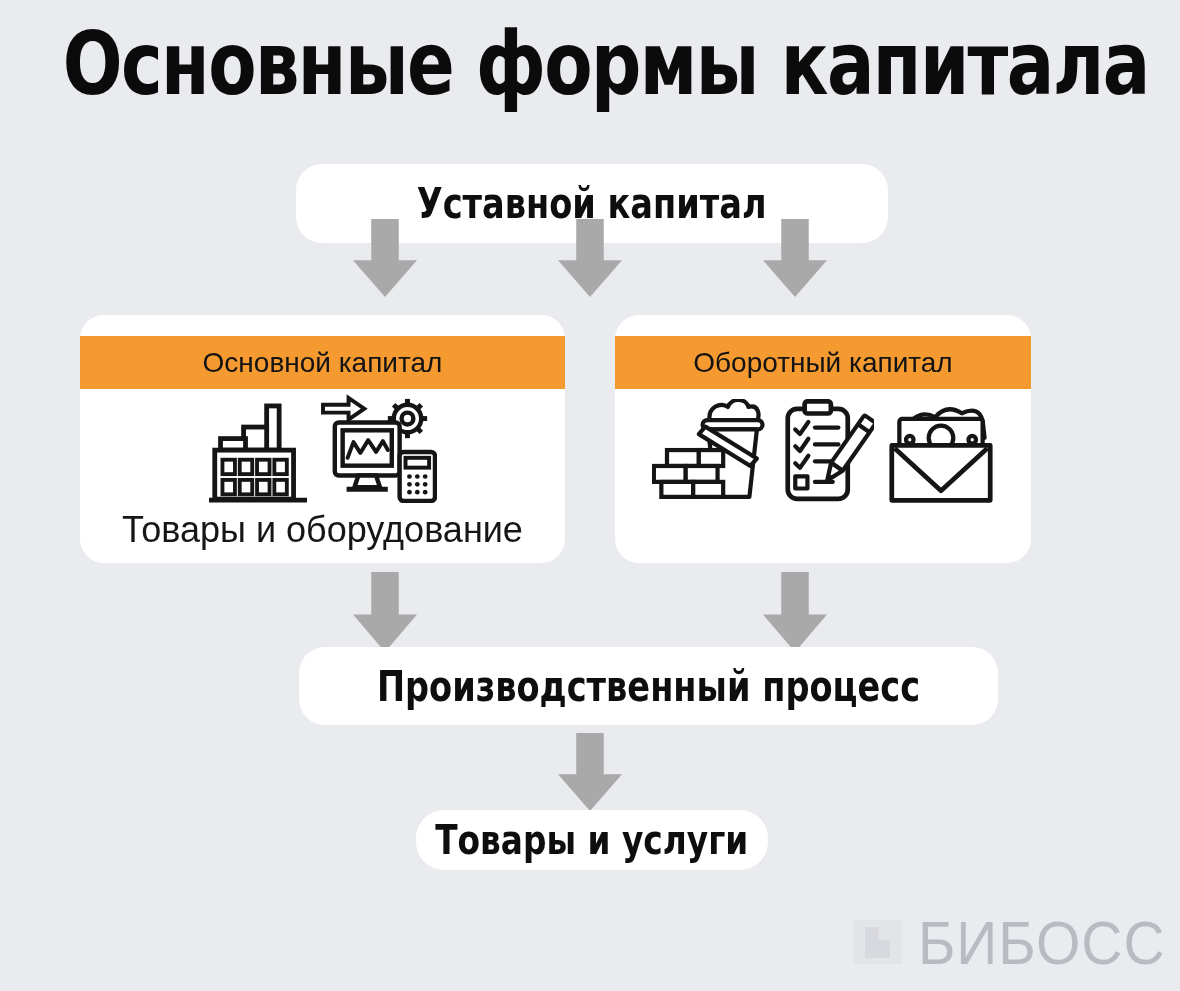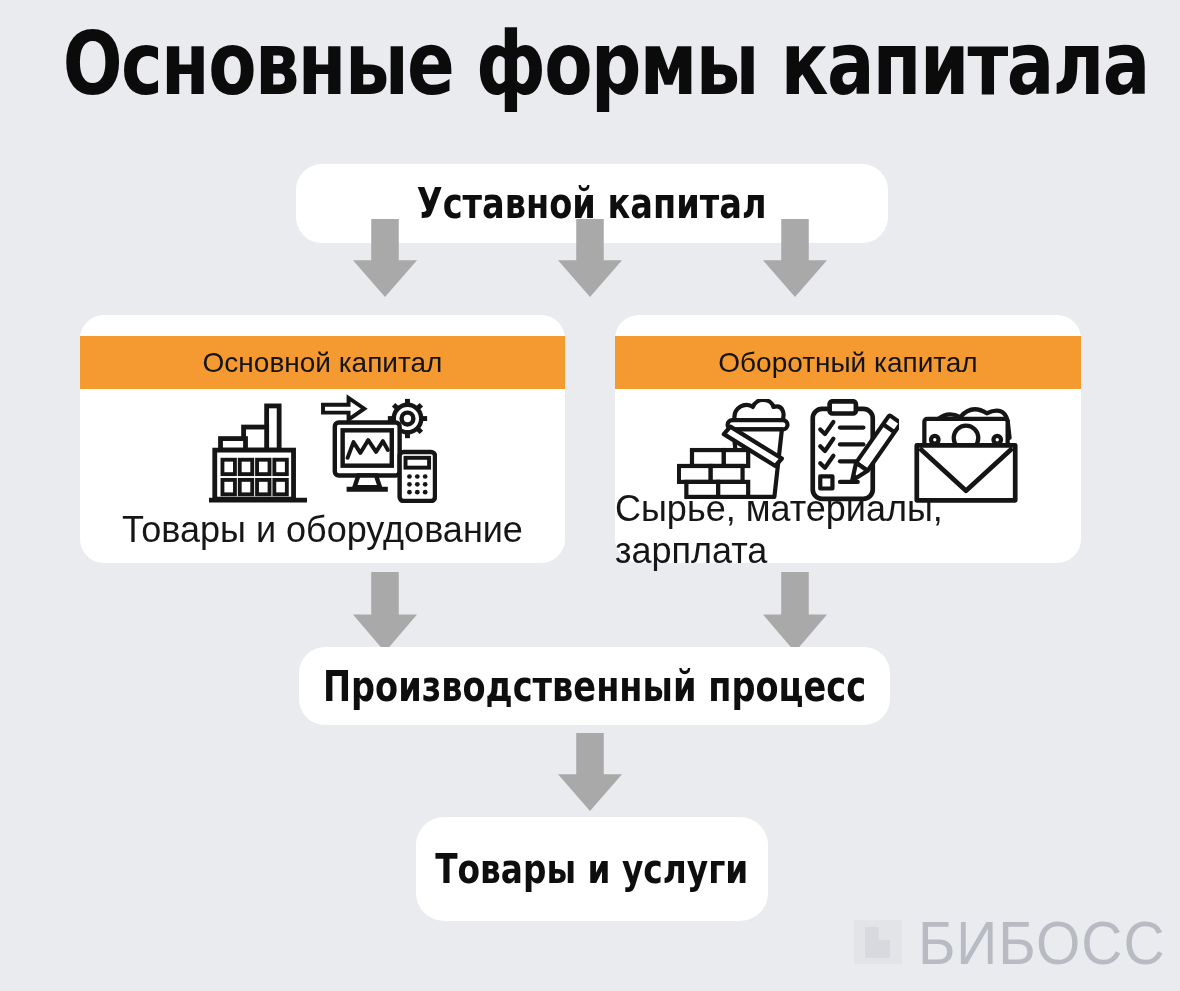--- a/index.html
+++ b/index.html
@@ -17,34 +17,34 @@
     display:flex;align-items:center;justify-content:center;
     font-family:"DejaVu Sans",sans-serif;font-weight:700;font-size:88px;
     letter-spacing:-2px;color:#0b0b0b;margin-left:16px;
   }
   .pill{
     position:absolute;background:var(--box-white,#fff);
     display:flex;align-items:center;justify-content:center;
     font-family:"DejaVu Sans",sans-serif;font-weight:700;color:#0e0e0e;
   }
   .pill-charter{left:296px;top:148px;width:592px;height:79px;border-radius:26px;font-size:42px;margin-top:16px;}
-  .pill-process{left:299px;top:647px;width:591px;height:78px;border-radius:26px;font-size:42px;}
-  .pill-output{left:416px;top:810px;width:352px;height:104px;border-radius:28px;font-size:41px;margin-top:7px;}
+  .pill-process{left:299px;top:647px;width:699px;height:78px;border-radius:26px;font-size:42px;}
+  .pill-output{left:416px;top:810px;width:352px;height:60px;border-radius:28px;font-size:41px;}
 
   .arrow{
     position:absolute;width:64px;background:var(--arrow-gray,#a9a9a9);
     clip-path:polygon(28.5% 0,71.5% 0,71.5% 53%,100% 53%,50% 100%,0 53%,28.5% 53%);
   }
 
   .card{
     position:absolute;top:315px;height:248px;background:var(--box-white,#fff);
     border-radius:24px;
   }
   .card-left{left:80px;width:485px;}
-  .card-right{left:615px;width:466px;}
+  .card-right{left:615px;width:416px;}
   .card .band{
     position:absolute;left:0;top:21px;width:100%;height:53px;
     background:var(--accent-orange,#f49a30);
     display:flex;align-items:center;justify-content:center;
     font-size:28px;font-weight:400;color:#131313;
   }
   .card .icons{
     position:absolute;left:0;top:82px;width:100%;height:106px;
     display:flex;align-items:flex-end;justify-content:center;gap:14px;
   }
@@ -199,21 +199,20 @@
           <path d="M16 30 Q30 4 50 14 Q62 0 78 10 Q96 2 100 18 L102 36 L16 36 Z"></path>
           <rect x="12" y="16" width="88" height="38" rx="3"></rect>
           <circle cx="56" cy="36" r="13"></circle>
           <circle cx="23" cy="38" r="4"></circle>
           <circle cx="89" cy="38" r="4"></circle>
           <rect x="4" y="44" width="104" height="58" stroke-width="5"></rect>
           <path d="M7 47 L56 92 L105 47" fill="none" stroke-width="5"></path>
         </g>
       </svg>
     </div>
-    <div class="caption">Сырьё, материалы, зарплата</div>
   </div>
 
   <div class="arrow" style="left:353px;top:572px;height:80px;"></div>
   <div class="arrow" style="left:763px;top:572px;height:80px;"></div>
 
   <div class="pill pill-process">
     <span class="cond">Производственный процесс</span>
   </div>
 
   <div class="arrow" style="left:558px;top:733px;height:78px;"></div>

